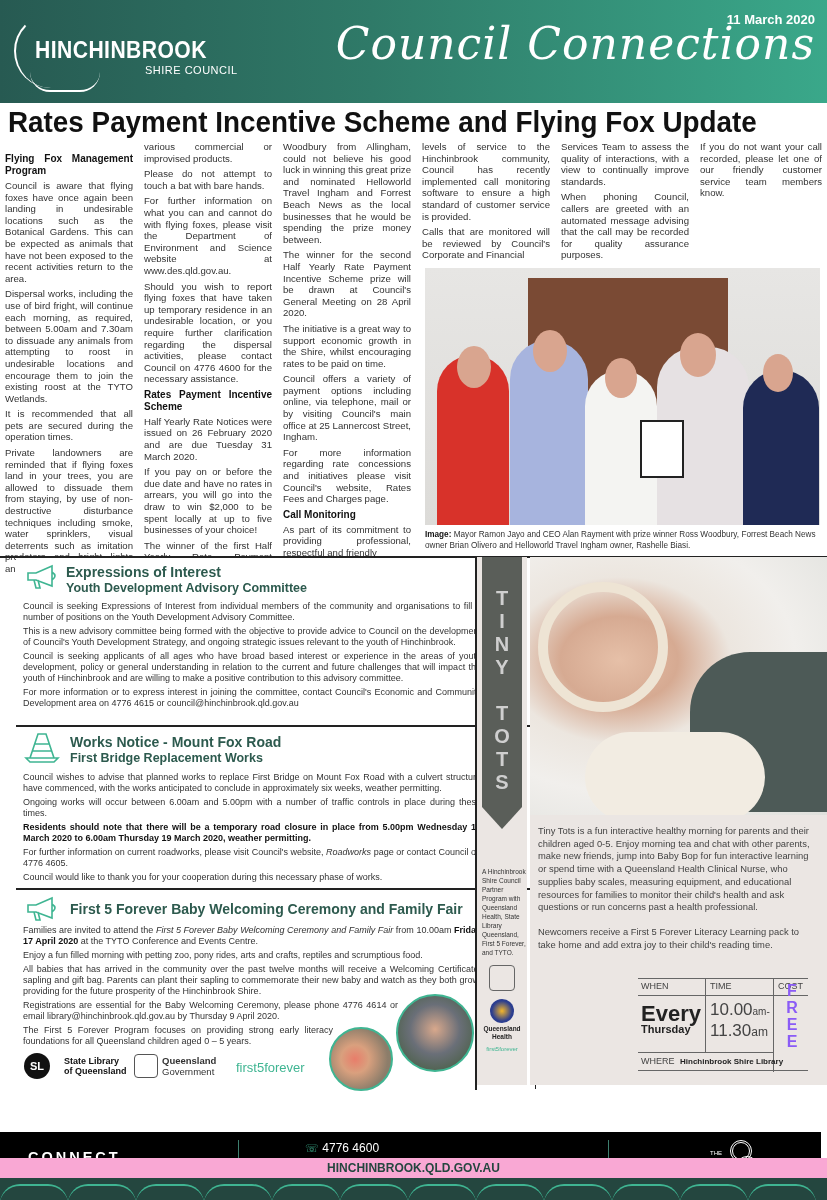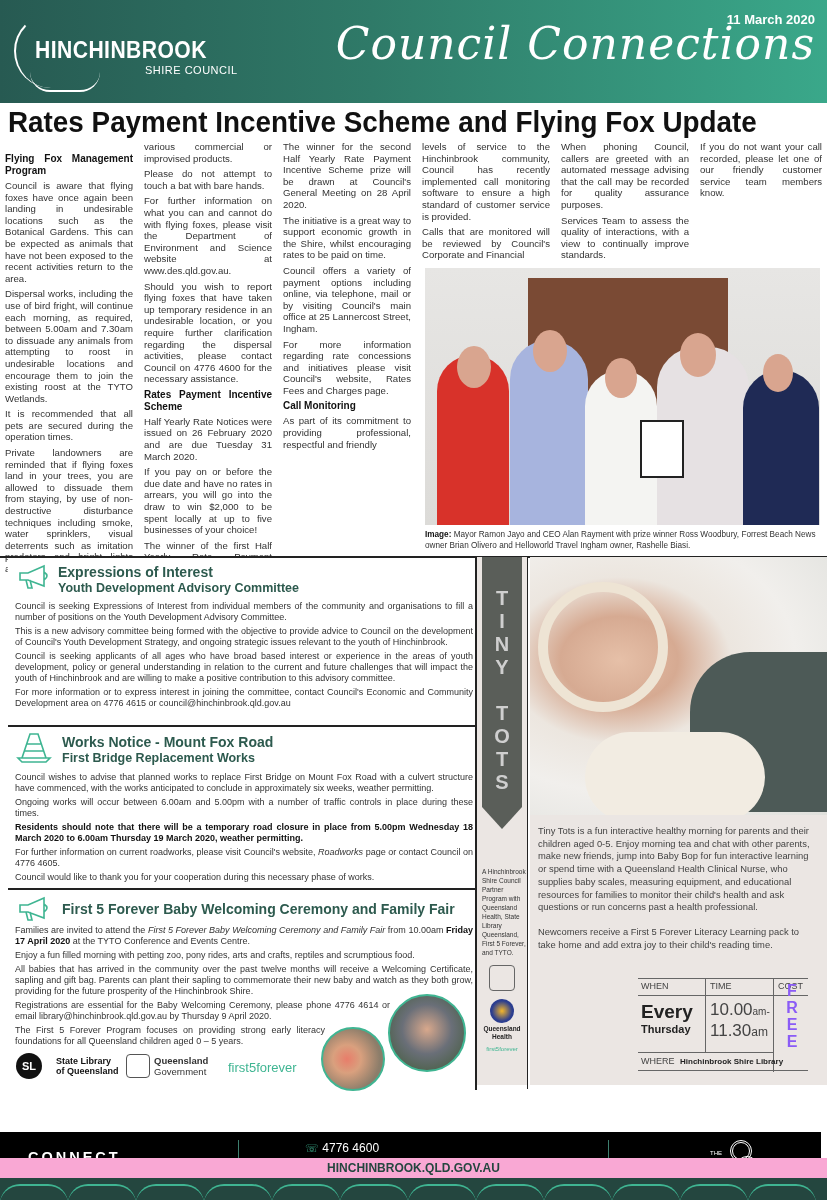--- a/index.html
+++ b/index.html
@@ -17,21 +17,21 @@
 .col p{margin-bottom:4px}
 .col h4{font-size:10px;font-weight:bold;color:#111;margin:4px 0 3px;line-height:12px}
 .photo{position:absolute;left:425px;top:268px;width:395px;height:257px;background:linear-gradient(180deg,#e7e6e4 0%,#dcdbd8 100%);overflow:hidden}
 .art{position:absolute;left:103px;top:10px;width:200px;height:160px;background:#7a4a34}
 .person{position:absolute;bottom:0;border-radius:40px 40px 0 0}
 .head{position:absolute;border-radius:50%;background:#d9a58f}
 .cert{position:absolute;left:215px;top:152px;width:44px;height:58px;background:#fff;border:2px solid #222}
 .caption{position:absolute;left:425px;top:529px;width:400px;font-size:8.2px;line-height:11px;color:#333}
 .caption b{color:#111}
 .hr-top{position:absolute;left:0;top:556px;width:827px;height:2px;background:#222}
-.box{position:absolute;left:8px;width:520px;border:1px solid #222;border-left:none;background:#fff}
+.box{position:absolute;left:16px;width:520px;border:1px solid #222;border-left:none;background:#fff}
 .box-title{font-weight:bold;color:#2d5a4e;font-size:14px;line-height:16px}
 .box-sub{font-weight:bold;color:#2d5a4e;font-size:12.5px;line-height:16px}
 .box-body{font-size:9px;line-height:11px;color:#333;text-align:justify}
 .box-body p{margin-bottom:3px}
 .icon-mega{position:absolute;width:36px;height:26px}
 .tiny-side{position:absolute;left:477px;top:557px;width:50px;height:528px;background:#ebe6e3}
 .tiny-band{position:absolute;left:5px;top:0;width:40px;height:250px;background:#5a5e59}
 .tiny-band::after{content:"";position:absolute;left:0;bottom:-22px;border-left:20px solid transparent;border-right:20px solid transparent;border-bottom:22px solid #5a5e59;transform:rotate(180deg)}
 .tiny-letters{position:absolute;left:0;top:30px;width:40px;text-align:center;color:#cfcfcf;font-weight:bold;font-size:20px;line-height:23px}
 .tiny-partner{position:absolute;left:5px;top:310px;width:44px;font-size:6.5px;line-height:9px;color:#333}
@@ -76,34 +76,35 @@
   <p>various commercial or improvised products.</p>
   <p>Please do not attempt to touch a bat with bare hands.</p>
   <p>For further information on what you can and cannot do with flying foxes, please visit the Department of Environment and Science website at www.des.qld.gov.au.</p>
   <p>Should you wish to report flying foxes that have taken up temporary residence in an undesirable location, or you require further clarification regarding the dispersal activities, please contact Council on 4776 4600 for the necessary assistance.</p>
   <h4 style="">Rates Payment Incentive Scheme</h4>
   <p>Half Yearly Rate Notices were issued on 26 February 2020 and are due Tuesday 31 March 2020.</p>
   <p>If you pay on or before the due date and have no rates in arrears, you will go into the draw to win $2,000 to be spent locally at up to five businesses of your choice!</p>
   <p>The winner of the first Half Yearly Rate Payment Incentive Scheme prize, Mr Ross</p>
 </div>
 <div class="col" style="left:283px;top:141px;width:128px">
+  <p>Woodbury from Allingham, could not believe his good luck in winning this great prize and nominated Helloworld Travel Ingham and Forrest Beach News as the local businesses that he would be spending the prize money between.</p>
   <p>The winner for the second Half Yearly Rate Payment Incentive Scheme prize will be drawn at Council's General Meeting on 28 April 2020.</p>
   <p>The initiative is a great way to support economic growth in the Shire, whilst encouraging rates to be paid on time.</p>
   <p>Council offers a variety of payment options including online, via telephone, mail or by visiting Council's main office at 25 Lannercost Street, Ingham.</p>
   <p>For more information regarding rate concessions and initiatives please visit Council's website, Rates Fees and Charges page.</p>
   <h4 style="">Call Monitoring</h4>
   <p>As part of its commitment to providing professional, respectful and friendly</p>
 </div>
 <div class="col" style="left:422px;top:141px;width:128px">
   <p>levels of service to the Hinchinbrook community, Council has recently implemented call monitoring software to ensure a high standard of customer service is provided.</p>
   <p>Calls that are monitored will be reviewed by Council's Corporate and Financial</p>
 </div>
 <div class="col" style="left:561px;top:141px;width:128px">
+  <p>Services Team to assess the quality of interactions, with a view to continually improve standards.</p>
   <p>When phoning Council, callers are greeted with an automated message advising that the call may be recorded for quality assurance purposes.</p>
-  <p>Services Team to assess the quality of interactions, with a view to continually improve standards.</p>
 </div>
 <div class="col" style="left:700px;top:141px;width:122px">
   <p>If you do not want your call recorded, please let one of our friendly customer service team members know.</p>
 </div>
 
 <div class="photo">
   <div class="art"></div>
   <div class="person" style="left:12px;width:72px;height:170px;background:#d8322a"></div>
   <div class="head" style="left:32px;top:78px;width:34px;height:42px"></div>
   <div class="person" style="left:85px;width:78px;height:185px;background:#a7b4de"></div>
@@ -210,21 +211,21 @@
 </div>
 
 <div class="info-table">
   <div style="position:absolute;left:0;top:0;width:100%;height:17px;border-bottom:1px solid #666"></div>
   <div style="position:absolute;left:67px;top:0;width:1px;height:73px;background:#666"></div>
   <div style="position:absolute;left:135px;top:0;width:1px;height:93px;background:#666"></div>
   <div style="position:absolute;left:0;top:73px;width:135px;height:1px;background:#666"></div>
   <div style="position:absolute;left:3px;top:2px;font-size:9px;color:#444">WHEN</div>
   <div style="position:absolute;left:72px;top:2px;font-size:9px;color:#444">TIME</div>
   <div style="position:absolute;left:140px;top:2px;font-size:9px;color:#444">COST</div>
-  <div style="position:absolute;left:3px;top:22px;font-size:19px;font-weight:bold;color:#222">Every</div>
+  <div style="position:absolute;left:3px;top:22px;font-size:22px;font-weight:bold;color:#222">Every</div>
   <div style="position:absolute;left:3px;top:44px;font-size:11px;font-weight:bold;color:#222">Thursday</div>
   <div style="position:absolute;left:72px;top:21px;font-size:17px;color:#444;line-height:19px">
     <span>10.00</span><span style="font-size:10px">am-</span><br>
     <span>11.30</span><span style="font-size:12px">am</span>
   </div>
   <div style="position:absolute;left:140px;top:3px;width:28px;font-size:16px;font-weight:bold;color:#8b5cf6;line-height:17px;text-align:center;word-spacing:30px">F R E E</div>
   <div style="position:absolute;left:3px;top:77px;font-size:9px;color:#444">WHERE</div>
   <div style="position:absolute;left:42px;top:78px;font-size:8px;font-weight:bold;color:#222">Hinchinbrook Shire Library</div>
 </div>
 

